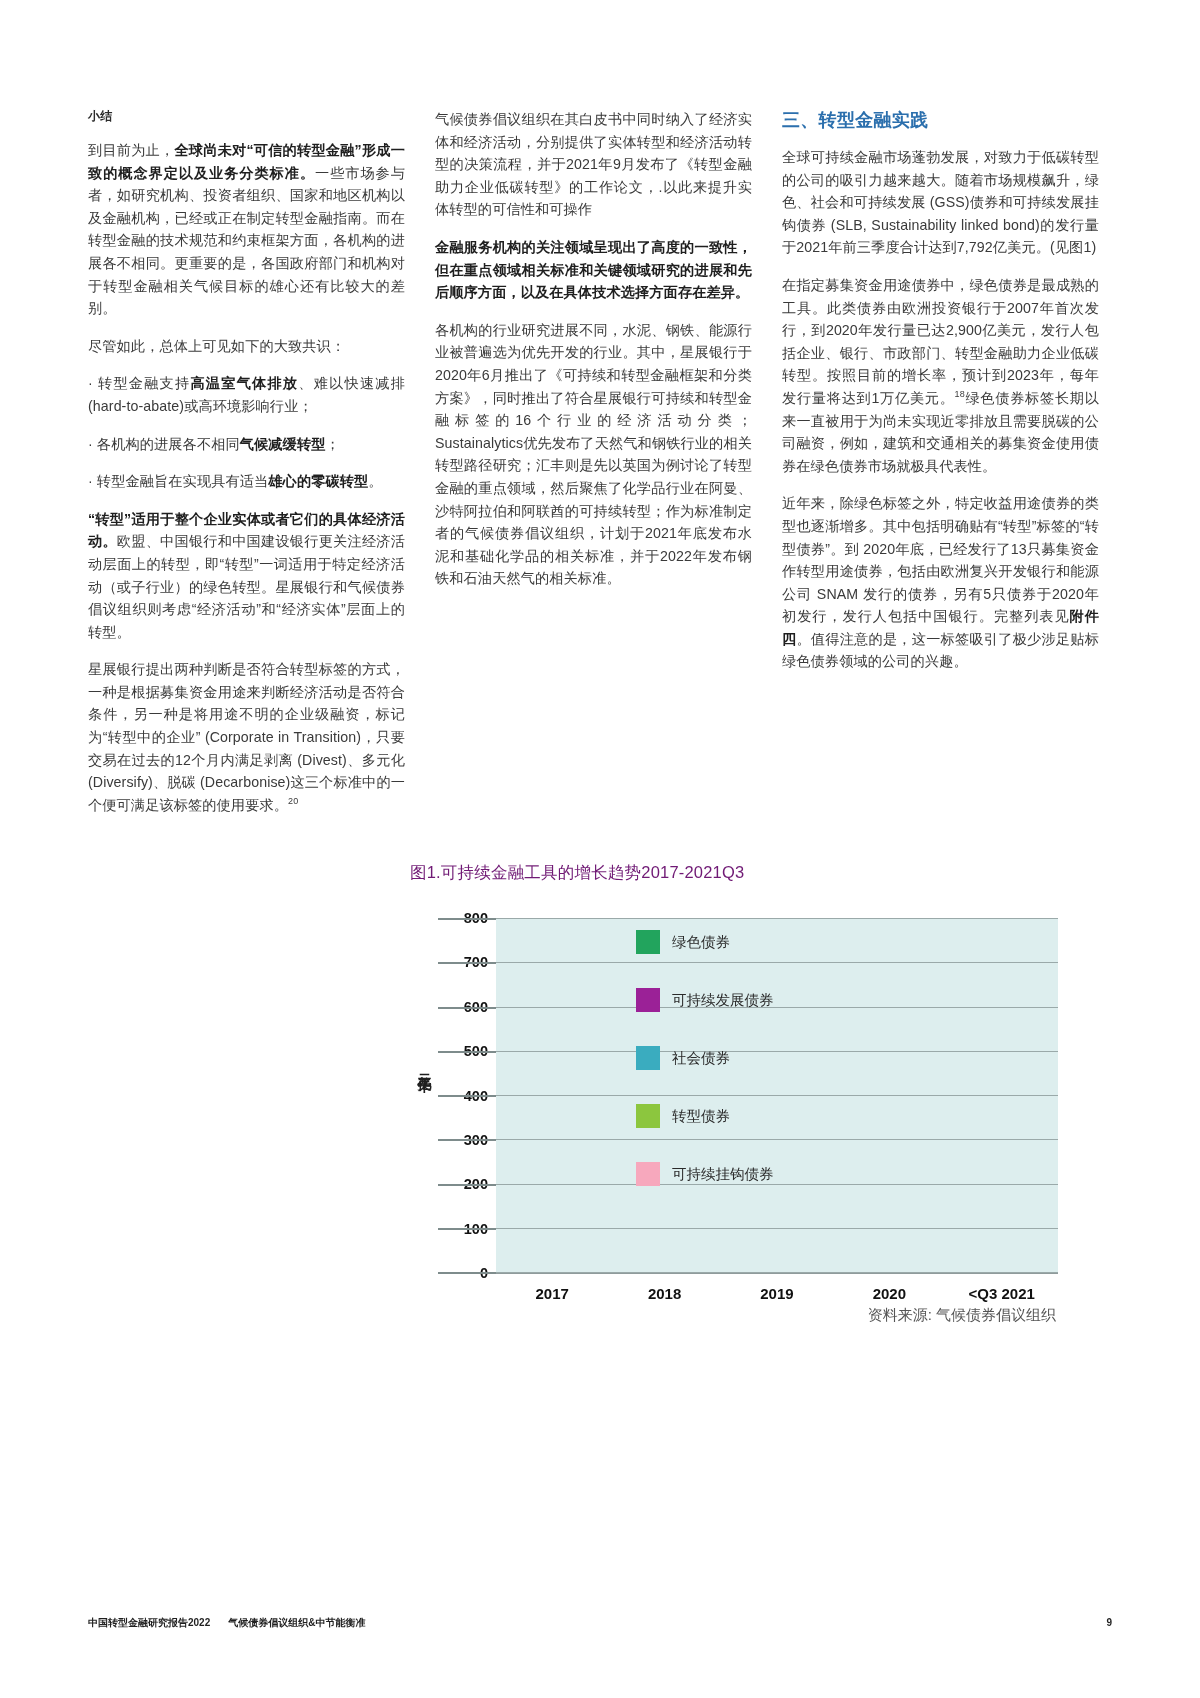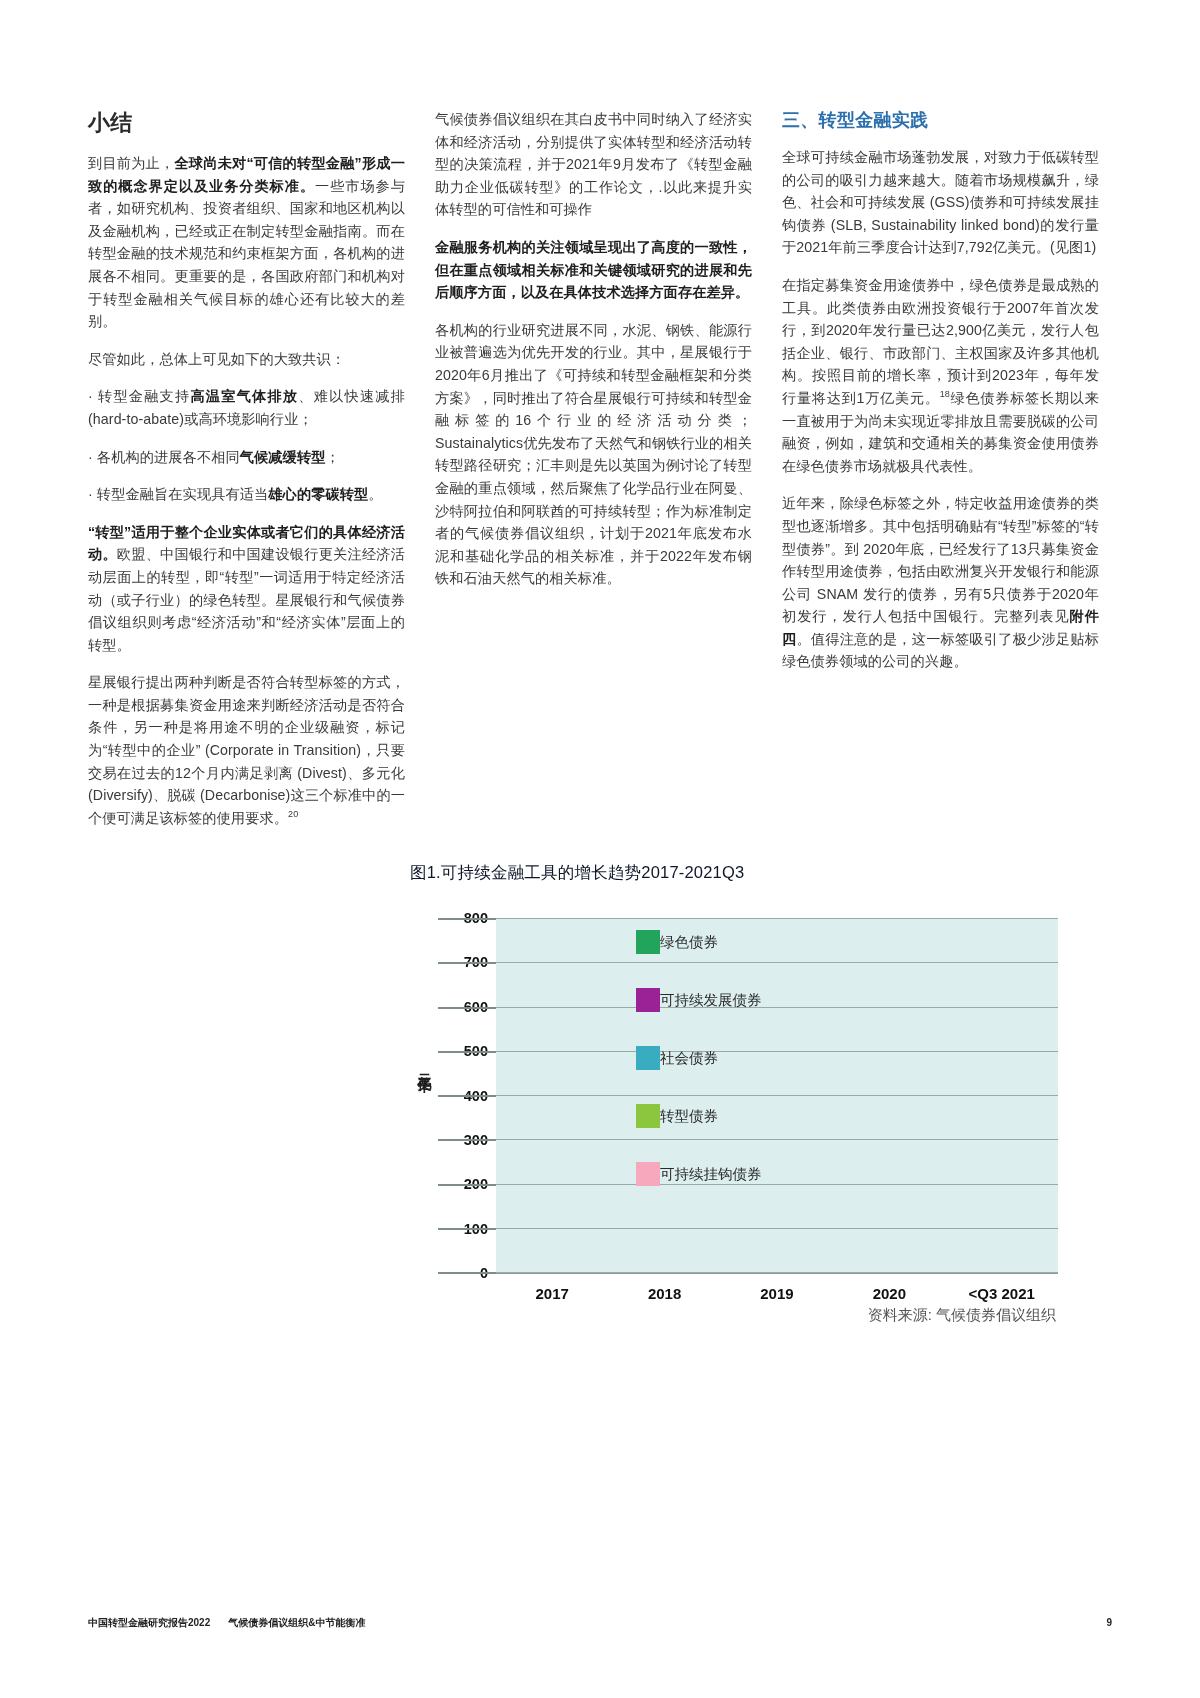--- a/index.html
+++ b/index.html
@@ -17,21 +17,21 @@
   }
   .cols{
     position:absolute;
     left:88px; top:108px;
     width:1024px;
     display:flex;
     gap:30px;
   }
   .col{width:317px;}
   h2.section-head{
-    font-size:22px;
+    font-size:12px;
     font-weight:bold;
     color:#2b2b2b;
     margin:0 0 14px 0;
     letter-spacing:.3px;
   }
   h2.blue-head{
     font-size:18px;
     font-weight:bold;
     color:#2b6fad;
     margin:0 0 14px 0;
@@ -49,21 +49,21 @@
   sup{font-size:9px;vertical-align:super;line-height:0;}
 
   
   .fig-wrap{
     position:absolute;
     left:408px; top:862px;
     width:650px;
   }
   .fig-caption{
     font-size:16.5px;
-    color:#0f172a;
+    color:#701a75;
     margin:0 0 34px 2px;
     letter-spacing:.2px;
   }
   .chart{
     position:relative;
     height:390px;
     margin-left:30px;
   }
   .ylabel{
     position:absolute;
@@ -114,21 +114,21 @@
   }
   .legend{
     position:absolute;
     left:92px; top:12px;
     width:400px;
     display:flex;flex-wrap:wrap;
     row-gap:34px;
   }
   .lg-item{
     width:196px;
-    display:flex;align-items:center;
+    display:flex;align-items:center;gap:12px;
     font-size:14.5px;color:#2a2a2a;padding-left:48px;
   }
   .swatch{width:24px;height:24px;flex:0 0 24px;}
   .source{
     position:absolute;
     right:2px; top:444px;
     font-size:15px;color:#555;
   }
 
   
@@ -167,21 +167,21 @@
           <p><span>气候债券倡议组织在其白皮书中同时纳入了经济实体和经济活动，分别提供了实体转型和经济活动转型的决策流程，并于2021年9月发布了《转型金融助力企业低碳转型》的工作论文，.以此来提升实体转型的可信性和可操作</span></p>
           <p><b>金融服务机构的关注领域呈现出了高度的一致性，但在重点领域相关标准和关键领域研究的进展和先后顺序方面，以及在具体技术选择方面存在差异。</b></p>
           <p><span>各机构的行业研究进展不同，水泥、钢铁、能源行业被普遍选为优先开发的行业。其中，星展银行于2020年6月推出了《可持续和转型金融框架和分类方案》，同时推出了符合星展银行可持续和转型金融标签的16个行业的经济活动分类；Sustainalytics优先发布了天然气和钢铁行业的相关转型路径研究；汇丰则是先以英国为例讨论了转型金融的重点领域，然后聚焦了化学品行业在阿曼、沙特阿拉伯和阿联酋的可持续转型；作为标准制定者的气候债券倡议组织，计划于2021年底发布水泥和基础化学品的相关标准，并于2022年发布钢铁和石油天然气的相关标准。</span></p>
         </div>
     </div>
 
     <div class="col">
       <h2 class="blue-head">三、转型金融实践</h2>
       <div>
           <p><span>全球可持续金融市场蓬勃发展，对致力于低碳转型的公司的吸引力越来越大。随着市场规模飙升，绿色、社会和可持续发展 (GSS)债券和可持续发展挂钩债券 (SLB, Sustainability linked bond)的发行量于2021年前三季度合计达到7,792亿美元。(见图1)</span></p>
-          <p><span>在指定募集资金用途债券中，绿色债券是最成熟的工具。此类债券由欧洲投资银行于2007年首次发行，到2020年发行量已达2,900亿美元，发行人包括企业、银行、市政部门、主权国家及许多其他机构。按照目前的增长率，预计到2023年，每年发行量将达到1万亿美元。</span><sup>18</sup><span>绿色债券标签长期以来一直被用于为尚未实现近零排放且需要脱碳的公司融资，例如，建筑和交通相关的募集资金使用债券在绿色债券市场就极具代表性。</span></p>
+          <p><span>在指定募集资金用途债券中，绿色债券是最成熟的工具。此类债券由欧洲投资银行于2007年首次发行，到2020年发行量已达2,900亿美元，发行人包括企业、银行、市政部门、转型金融助力企业低碳转型。按照目前的增长率，预计到2023年，每年发行量将达到1万亿美元。</span><sup>18</sup><span>绿色债券标签长期以来一直被用于为尚未实现近零排放且需要脱碳的公司融资，例如，建筑和交通相关的募集资金使用债券在绿色债券市场就极具代表性。</span></p>
           <p><span>近年来，除绿色标签之外，特定收益用途债券的类型也逐渐增多。其中包括明确贴有“转型”标签的“转型债券”。到 2020年底，已经发行了13只募集资金作转型用途债券，包括由欧洲复兴开发银行和能源公司 SNAM 发行的债券，另有5只债券于2020年初发行，发行人包括中国银行。完整列表见</span><b>附件四</b><span>。值得注意的是，这一标签吸引了极少涉足贴标绿色债券领域的公司的兴趣。</span></p>
         </div>
     </div>
 
   </div>
 
   <div class="fig-wrap">
     <div class="fig-caption">图1.可持续金融工具的增长趋势2017-2021Q3</div>
 
     <div class="chart">

